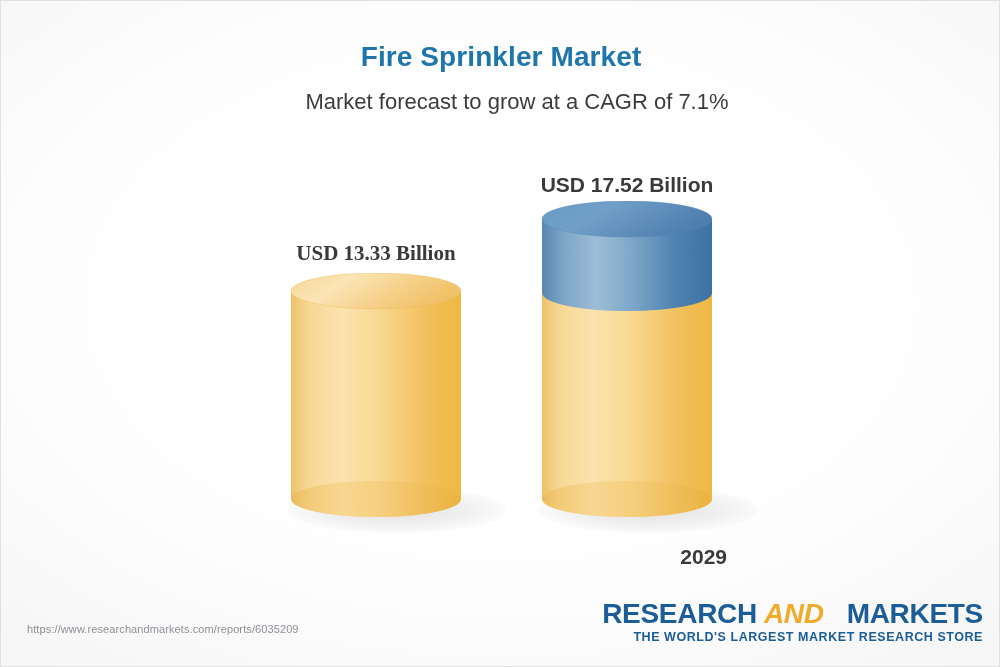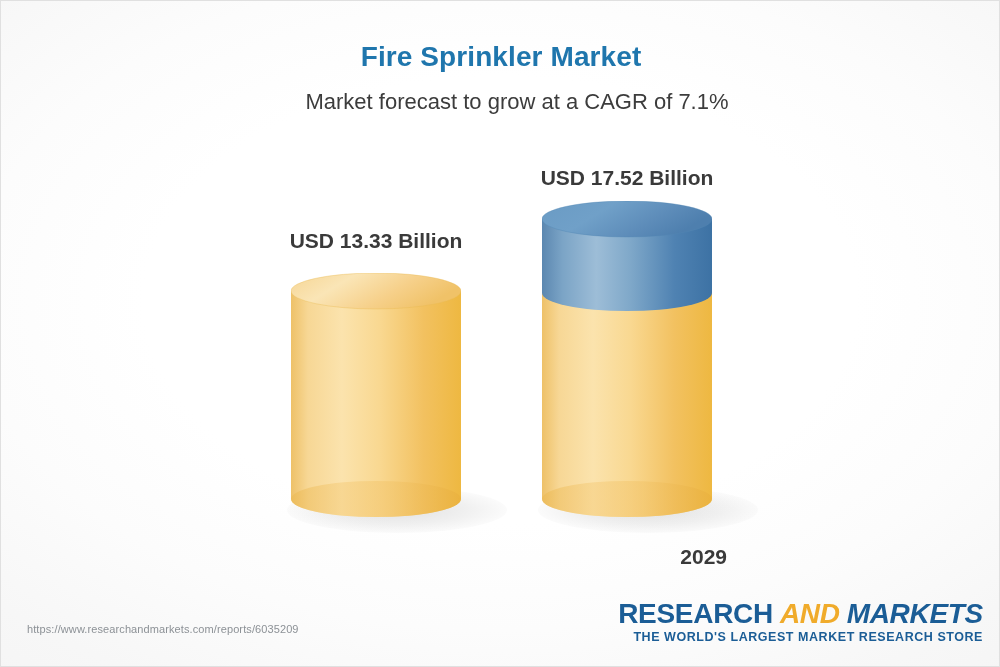--- a/index.html
+++ b/index.html
@@ -165,21 +165,21 @@
 
         <path d="M0,18 L0,226 A85,18 0 0 0 170,226 L170,18 Z" fill="url(#bodyYellow)"></path>
 
         <path d="M0,226 A85,18 0 0 0 170,226 A85,18 0 0 0 0,226 Z" fill="url(#botYellow)" opacity="0.55"></path>
 
         <ellipse cx="85" cy="18" rx="85" ry="18" fill="url(#topYellow)"></ellipse>
         <ellipse cx="85" cy="18" rx="85" ry="18" fill="none" stroke="#e8b74a" stroke-width="0.7" opacity="0.5"></ellipse>
       </svg>
     </div>
 
-    <div class="value-label" style="left:275px; top:228px; width:200px;">USD 13.33 Billion</div>
+    <div class="value-label" style="left:275px; top:240px; width:200px;font-family:Liberation Serif, serif;">USD 13.33 Billion</div>
 
 
     <div class="shadow" style="left:537px; top:486px; width:220px; height:46px;"></div>
 
     <div class="cyl-wrap" style="left:541px; top:200px; width:170px; height:316px;">
       <svg width="170" height="316" viewBox="0 0 170 316">
         <defs>
           <linearGradient id="bodyBlue" x1="0" y1="0" x2="1" y2="0">
             <stop offset="0" stop-color="#5b87b0"></stop>
             <stop offset="0.12" stop-color="#7ba4c6"></stop>
@@ -222,28 +222,28 @@
 
         <path d="M0,298 A85,18 0 0 0 170,298 A85,18 0 0 0 0,298 Z" fill="url(#botYellow2)" opacity="0.55"></path>
 
         <path d="M0,18 L0,92 A85,18 0 0 0 170,92 L170,18 Z" fill="url(#bodyBlue)"></path>
 
         <ellipse cx="85" cy="18" rx="85" ry="18" fill="url(#topBlue)"></ellipse>
         <ellipse cx="85" cy="18" rx="85" ry="18" fill="none" stroke="#5287b4" stroke-width="0.7" opacity="0.55"></ellipse>
       </svg>
     </div>
 
-    <div class="value-label" style="left:526px; top:165px; width:200px;">USD 17.52 Billion</div>
+    <div class="value-label" style="left:526px; top:172px; width:200px;">USD 17.52 Billion</div>
 
     <div class="cat-label" style="left:526px; top:544px; width:200px;text-align:right;">2029</div>
 
   </div>
 
   <div id="url">https://www.researchandmarkets.com/reports/6035209</div>
 
   <div id="logo">
     <div id="logo-main">
-      <span class="w1">RESEARCH</span><span class="w2" style="margin-left: 7px;">AND</span><span class="w3" style="margin-left: 7px; font-style: italic;">MARKETS</span>
+      <span class="w1">RESEARCH</span><span class="w2" style="margin-left: 7px;">AND</span><span class="w3" style="margin-left: 23px;">MARKETS</span>
     </div>
     <div id="logo-tag">THE WORLD'S LARGEST MARKET RESEARCH STORE</div>
   </div>
 
 </div>
 
 </body></html>

